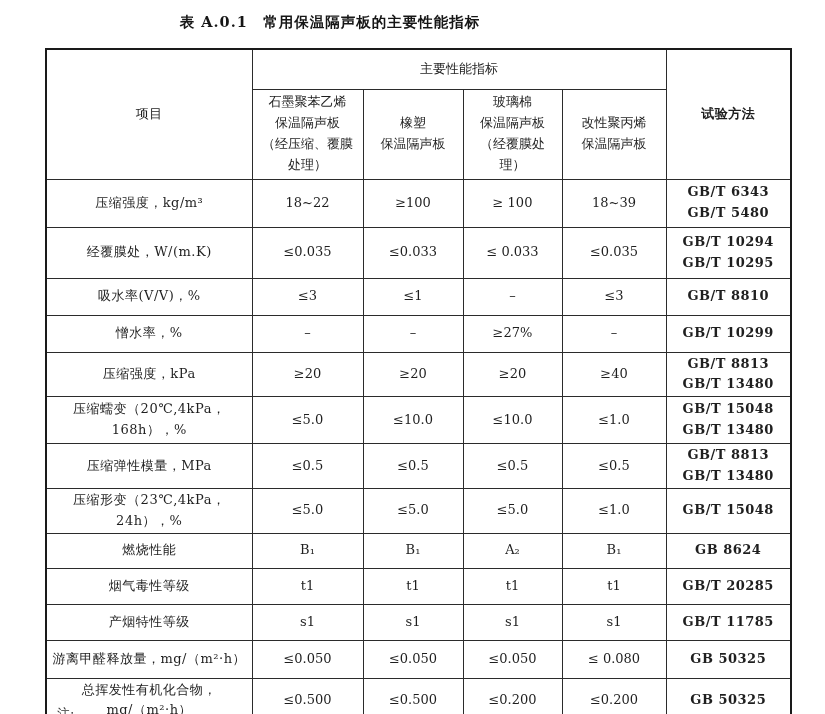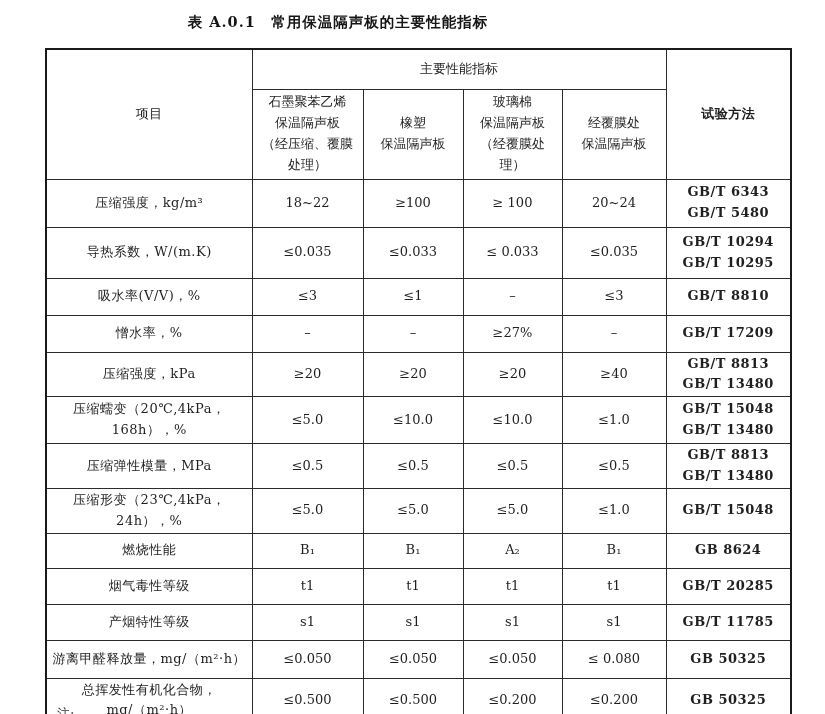--- a/index.html
+++ b/index.html
@@ -6,21 +6,21 @@
   #page{
     position:relative;
     width:825px;height:714px;
     background:#ffffff;
     overflow:hidden;
     font-family:"DejaVu Serif","Liberation Serif",serif;
     color:#1f1f1f;
   }
   .title{
     position:absolute;
-    left:12px;top:13px;width:652px;
+    left:4px;top:13px;width:652px;
     text-align:center;
     font-size:14.5px;
     font-weight:bold;
     letter-spacing:1px;
     color:#161616;
   }
   table.perf{
     position:absolute;
     left:45px;top:48px;
     width:745px;
@@ -75,35 +75,35 @@
         <td class="hdr">石墨聚苯乙烯
 保温隔声板
 （经压缩、覆膜
 处理）</td>
         <td class="hdr">橡塑
 保温隔声板</td>
         <td class="hdr">玻璃棉
 保温隔声板
 （经覆膜处
 理）</td>
-        <td class="hdr">经覆膜处
+        <td class="hdr">改性聚丙烯
 保温隔声板</td>
       </tr>
 
       <tr style="height:48px">
         <td class="lbl">压缩强度，kg/m³</td>
         <td class="val">18~22</td>
         <td class="val">≥100</td>
         <td class="val">≥ 100</td>
-        <td class="val">20~24</td>
+        <td class="val">18~39</td>
         <td class="mth">GB/T 6343
 GB/T 5480</td>
       </tr>
       <tr style="height:51px">
-        <td class="lbl">导热系数，W/(m.K)</td>
+        <td class="lbl">经覆膜处，W/(m.K)</td>
         <td class="val">≤0.035</td>
         <td class="val">≤0.033</td>
         <td class="val">≤ 0.033</td>
         <td class="val">≤0.035</td>
         <td class="mth">GB/T 10294
 GB/T 10295</td>
       </tr>
       <tr style="height:37px">
         <td class="lbl">吸水率(V/V)，%</td>
         <td class="val">≤3</td>
@@ -111,21 +111,21 @@
         <td class="val">–</td>
         <td class="val">≤3</td>
         <td class="mth">GB/T 8810</td>
       </tr>
       <tr style="height:37px">
         <td class="lbl">憎水率，%</td>
         <td class="val">–</td>
         <td class="val">–</td>
         <td class="val">≥27%</td>
         <td class="val">–</td>
-        <td class="mth">GB/T 17209</td>
+        <td class="mth">GB/T 10299</td>
       </tr>
       <tr style="height:39px">
         <td class="lbl">压缩强度，kPa</td>
         <td class="val">≥20</td>
         <td class="val">≥20</td>
         <td class="val">≥20</td>
         <td class="val">≥40</td>
         <td class="mth">GB/T 8813
 GB/T 13480</td>
       </tr>

